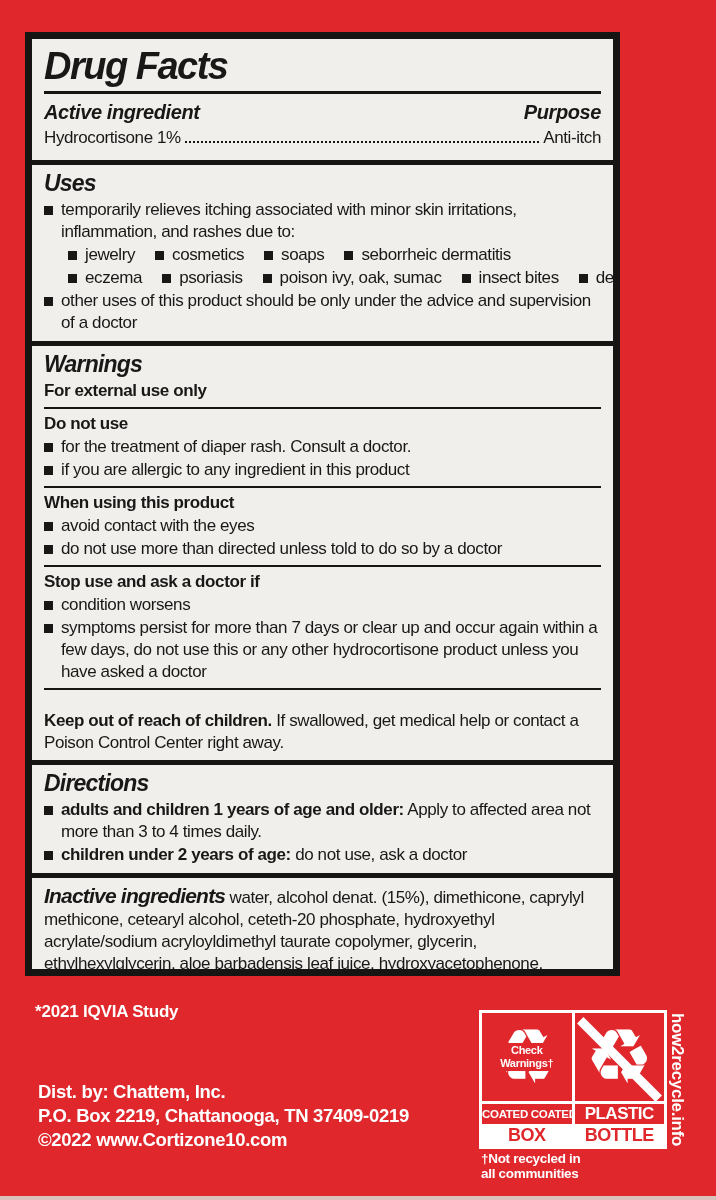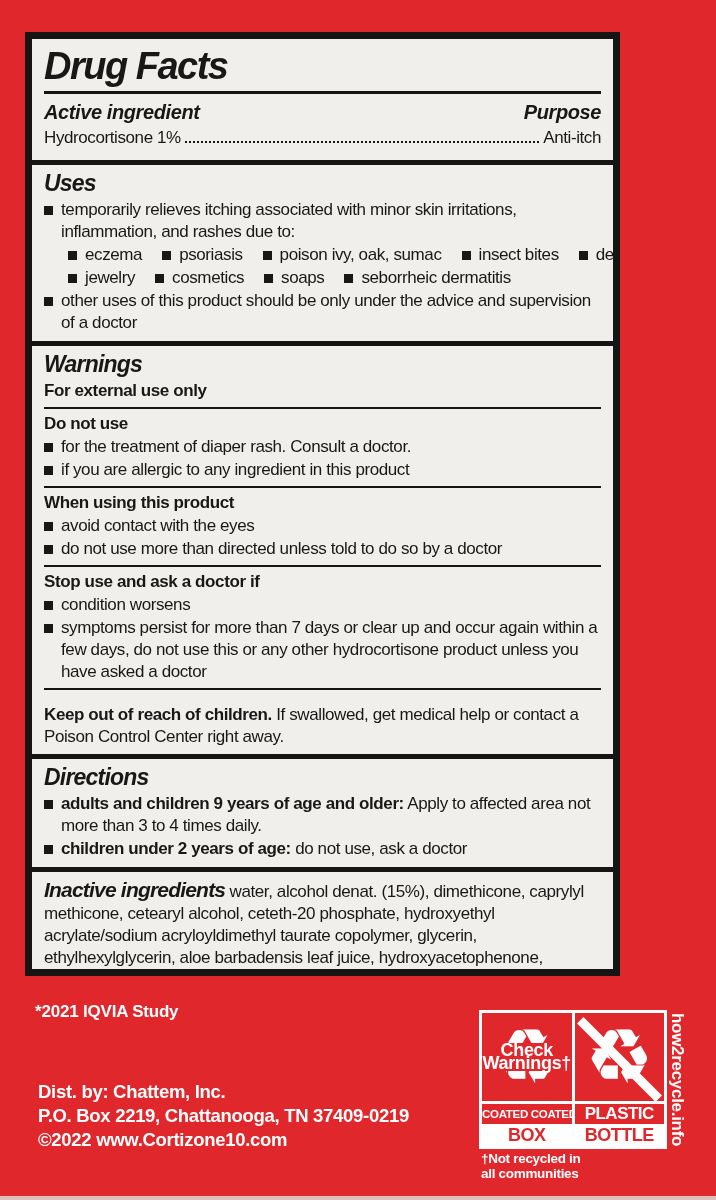--- a/index.html
+++ b/index.html
@@ -36,41 +36,41 @@
   .subhead{font-weight:bold;font-size:17px;margin:1px 0 1px;}
   .thinline{border-top:2px solid #171414;margin:5px 0 4px;}
 
   p{margin:0;}
   .b{display:flex;margin:1px 0;}
   .sq{flex:none;width:9px;height:9px;background:#1a1717;margin:7px 8px 0 0;}
   .b .txt{flex:1;}
   .subrow{display:flex;margin:1px 0 1px 24px;column-gap:20px;white-space:nowrap;}
   .sb{display:flex;}
   .bold{font-weight:bold;}
-  .keep{margin-top:14px;}
+  .keep{margin-top:20px;}
 
   .inactive-h{font-weight:bold;font-style:italic;font-size:21px;letter-spacing:-0.8px;}
   .inactive-p{margin-top:3px;}
 
   
   .footer{position:absolute;left:0;top:980px;width:716px;height:224px;color:#ffffff;font-weight:bold;}
   .study{position:absolute;left:35px;top:22px;font-size:17px;letter-spacing:-0.2px;}
   .dist{position:absolute;left:38px;top:100px;font-size:18.5px;line-height:24px;letter-spacing:-0.3px;}
 
   
   .h2r{position:absolute;left:479px;top:30px;}
   .h2r-frame{display:flex;width:182px;height:133px;border:3px solid #ffffff;}
   .h2r-col{flex:1;display:flex;flex-direction:column;min-width:0;}
   .h2r-col.first{border-right:3px solid #ffffff;}
   .h2r-sym{flex:1;position:relative;overflow:hidden;}
   .glyph{position:absolute;inset:0;display:flex;align-items:center;justify-content:center;
     color:#ffffff;font-size:76px;line-height:1;font-weight:normal;}
   .glyph::before{content:"\267B";}
   .check{position:absolute;top:50%;left:50%;transform:translate(-50%,-50%);
-    background:#df272c;color:#ffffff;font-size:18px;line-height:13px;
+    background:#df272c;color:#ffffff;font-size:11px;line-height:13px;
     text-align:center;padding:1px 3px;letter-spacing:-0.3px;white-space:nowrap;}
   .slash{position:absolute;left:-12%;top:48%;width:124%;height:9px;background:#ffffff;
     transform:rotate(45deg);transform-origin:center;}
   .h2r-mat{border-top:3px solid #ffffff;height:20px;line-height:20px;text-align:center;
     font-size:11.5px;letter-spacing:-0.3px;white-space:nowrap;overflow:hidden;}
   .h2r-mat.big{font-size:17px;letter-spacing:-0.5px;}
   .h2r-comp{background:#ffffff;color:#df272c;height:22px;line-height:22px;
     text-align:center;font-size:18px;letter-spacing:-0.5px;}
   .h2r-site{position:absolute;left:185px;top:0;height:139px;writing-mode:vertical-rl;
     text-align:center;font-size:17px;letter-spacing:-0.3px;padding-left:3px;white-space:nowrap;}
@@ -101,55 +101,55 @@
 
     <section class="sec">
       <div class="h2">Uses</div>
       <p class="b">
         <span class="sq"></span>
         <span class="txt">temporarily relieves itching associated with minor skin irritations, inflammation, and rashes due to:</span>
       </p>
       <div class="subrow">
         <span class="sb">
             <span class="sq"></span>
+            <span>jewelry</span>
+          </span>
+        <span class="sb">
+            <span class="sq"></span>
+            <span>cosmetics</span>
+          </span>
+        <span class="sb">
+            <span class="sq"></span>
+            <span>soaps</span>
+          </span>
+        <span class="sb">
+            <span class="sq"></span>
+            <span>seborrheic dermatitis</span>
+          </span>
+      </div>
+      <div class="subrow">
+        <span class="sb">
+            <span class="sq"></span>
             <span>eczema</span>
           </span>
         <span class="sb">
             <span class="sq"></span>
             <span>psoriasis</span>
           </span>
         <span class="sb">
             <span class="sq"></span>
             <span>poison ivy, oak, sumac</span>
           </span>
         <span class="sb">
             <span class="sq"></span>
             <span>insect bites</span>
           </span>
         <span class="sb">
             <span class="sq"></span>
             <span>detergents</span>
-          </span>
-      </div>
-      <div class="subrow">
-        <span class="sb">
-            <span class="sq"></span>
-            <span>jewelry</span>
-          </span>
-        <span class="sb">
-            <span class="sq"></span>
-            <span>cosmetics</span>
-          </span>
-        <span class="sb">
-            <span class="sq"></span>
-            <span>soaps</span>
-          </span>
-        <span class="sb">
-            <span class="sq"></span>
-            <span>seborrheic dermatitis</span>
           </span>
       </div>
       <p class="b">
         <span class="sq"></span>
         <span class="txt">other uses of this product should be only under the advice and supervision of a doctor</span>
       </p>
     </section>
 
     <section class="sec">
       <div class="h2">Warnings</div>
@@ -192,21 +192,21 @@
       <p class="keep">
         <span class="bold">Keep out of reach of children.</span>
         <span>If swallowed, get medical help or contact a Poison Control Center right away.</span>
       </p>
     </section>
 
     <section class="sec">
       <div class="h2">Directions</div>
       <p class="b">
         <span class="sq"></span>
-        <span class="txt"><span class="bold">adults and children 9 years of age and older:</span> <span>Apply to affected area not more than 3 to 4 times daily.</span></span>
+        <span class="txt"><span class="bold">adults and children 1 years of age and older:</span> <span>Apply to affected area not more than 3 to 4 times daily.</span></span>
       </p>
       <p class="b">
         <span class="sq"></span>
         <span class="txt"><span class="bold">children under 2 years of age:</span> <span>do not use, ask a doctor</span></span>
       </p>
     </section>
 
     <section class="sec last">
       <p class="inactive-p">
         <span class="inactive-h">Inactive ingredients</span>

